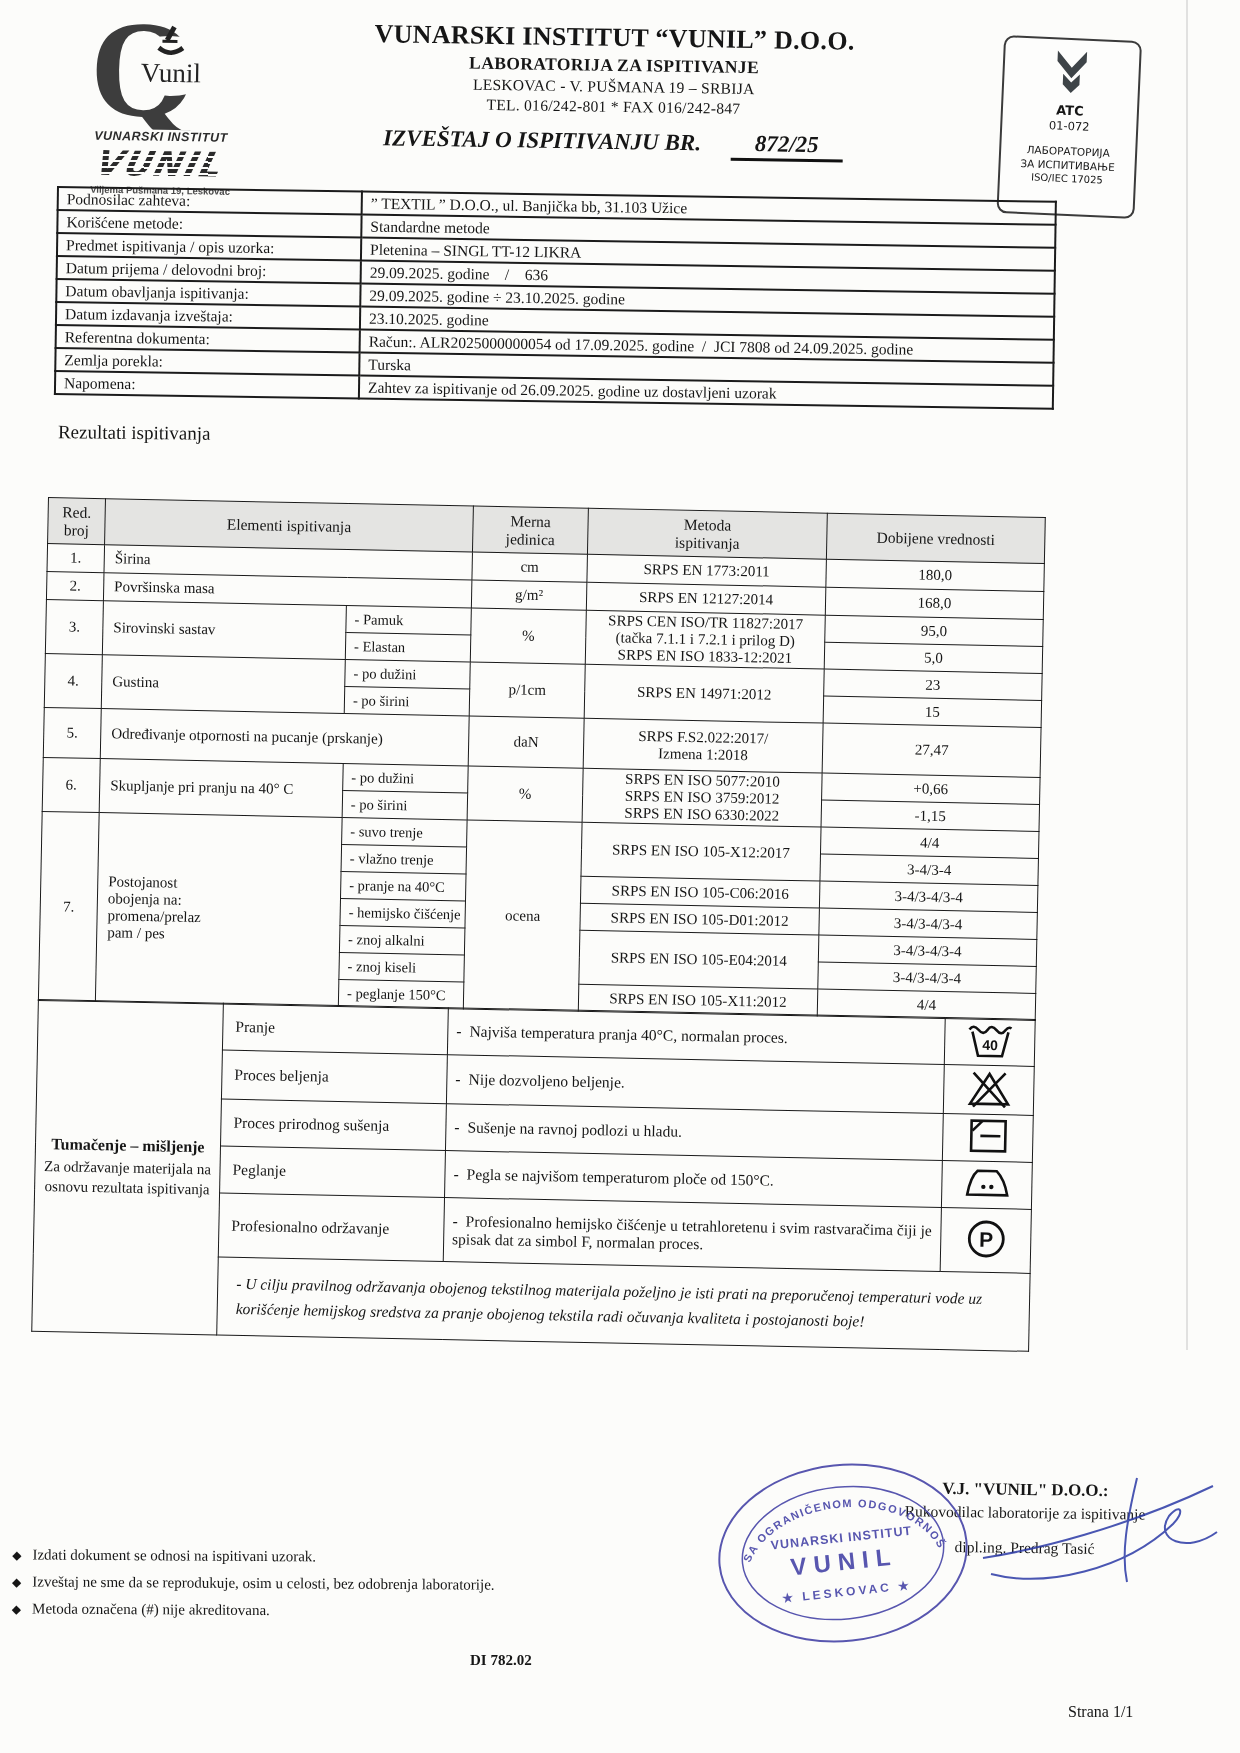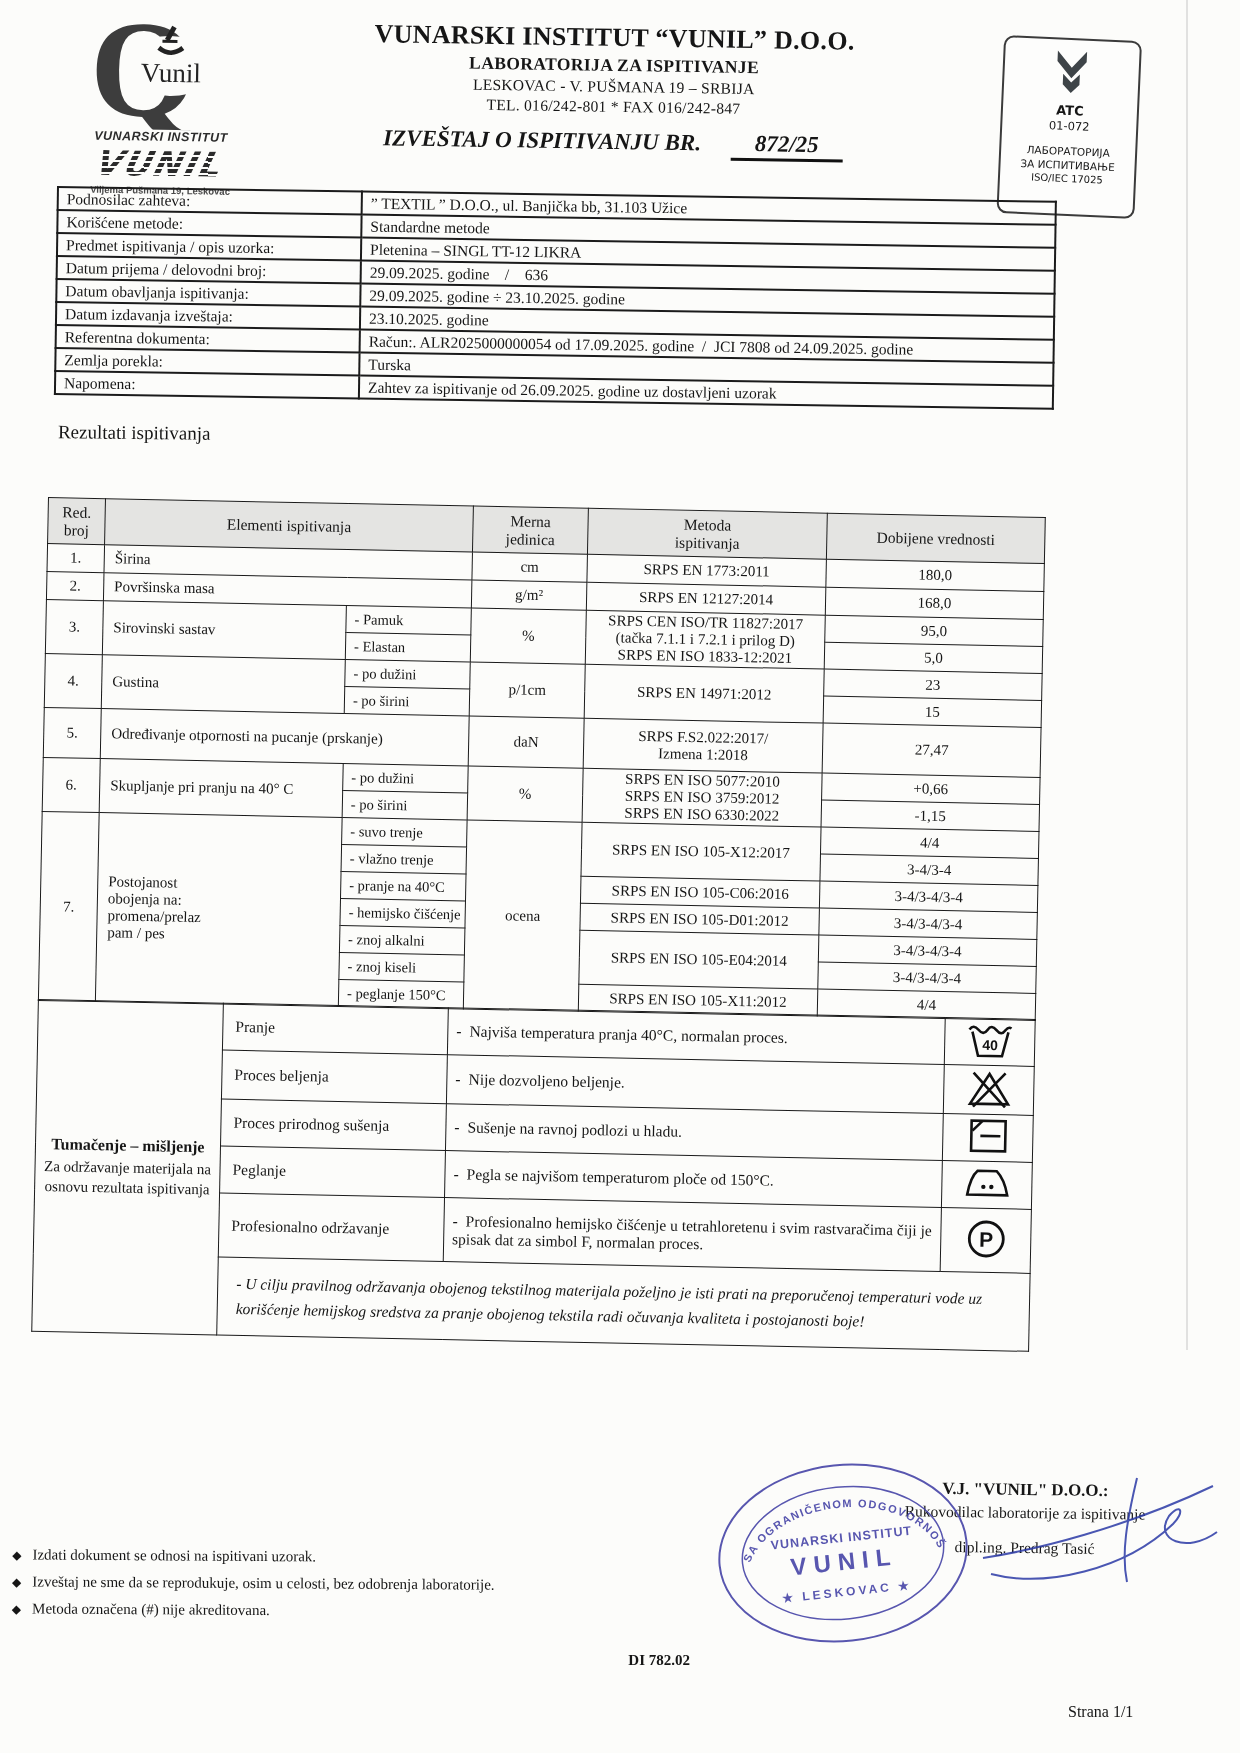--- a/index.html
+++ b/index.html
@@ -59,21 +59,21 @@
   .it td.lab2{padding-left:12px;}
   .it td.ico{text-align:center;padding:2px;}
   .it td.note{font-style:italic;padding:8px 18px;line-height:1.55;}
   tr.i47{height:47px;} tr.i64{height:64px;} tr.i78{height:78px;}
   .dash{margin-right:8px;}
 
   
   .fnotes{position:absolute;left:12px;top:1548px;transform:rotate(.4deg);font-size:15px;}
   .fnote{display:flex;gap:11px;margin-bottom:8px;align-items:flex-start;}
   .diamond{font-size:12px;line-height:19px;}
-  .doc-code{position:absolute;left:470px;top:1652px;width:220px;text-align:right;font-weight:bold;font-size:15px;}
+  .doc-code{position:absolute;left:470px;top:1652px;width:220px;text-align:left;font-weight:bold;font-size:15px;}
   .page-num{position:absolute;left:1068px;top:1703px;font-size:16px;}
 
   
   .sign{position:absolute;left:845px;top:1480px;width:360px;text-align:center;transform:rotate(.8deg);}
   .sign-co{font-size:17px;font-weight:bold;}
   .sign-role{font-size:15.5px;margin-top:4px;}
   .sign-name{font-size:15.5px;margin-top:17px;}
   .sig-svg{position:absolute;left:975px;top:1462px;}
   .stamp{position:absolute;left:712px;top:1458px;transform:rotate(-6deg);opacity:.88;}
 </style>

